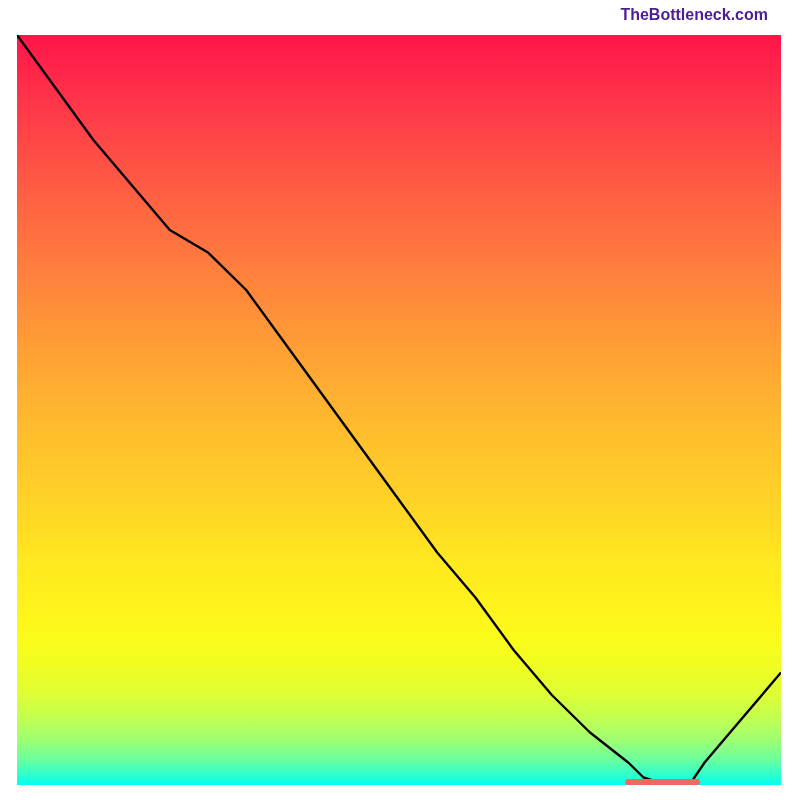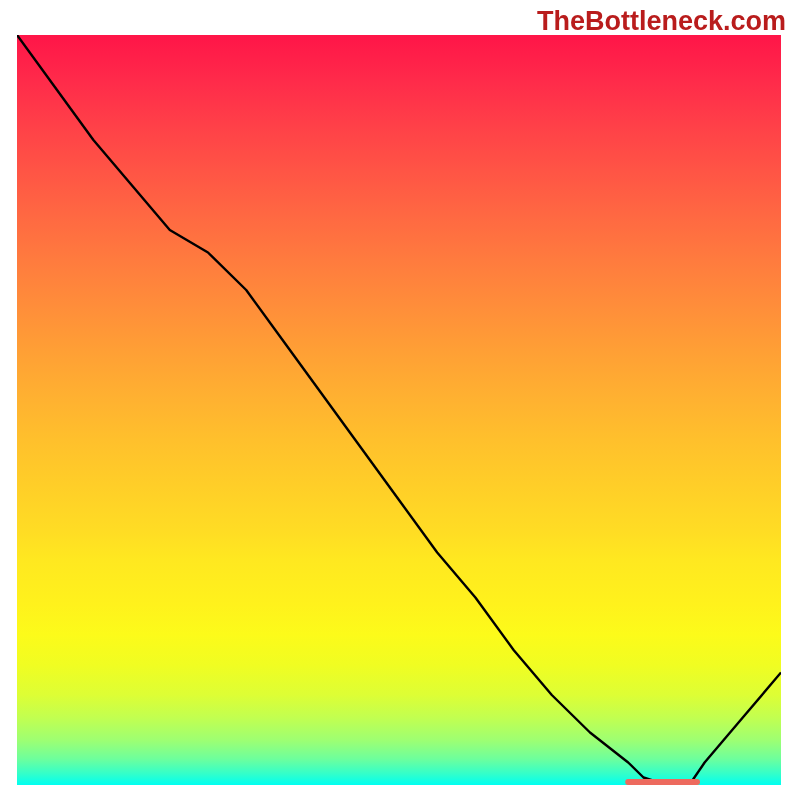--- a/index.html
+++ b/index.html
@@ -7,23 +7,23 @@
     width: 800px;
     height: 800px;
     background: #ffffff;
     position: relative;
     font-family: Arial, sans-serif;
     overflow: hidden;
   }
   .watermark {
     position: absolute;
     top: 6px;
-    right: 14px;
-    color: #b91c1c;
-    font-size: 27px;
+    right: 32px;
+    color: #4c1d95;
+    font-size: 16px;
     font-weight: bold;
     z-index: 10;
   }
   .chart-area {
     position: absolute;
     left: 17px;
     top: 35px;
     width: 764px;
     height: 750px;
   }

